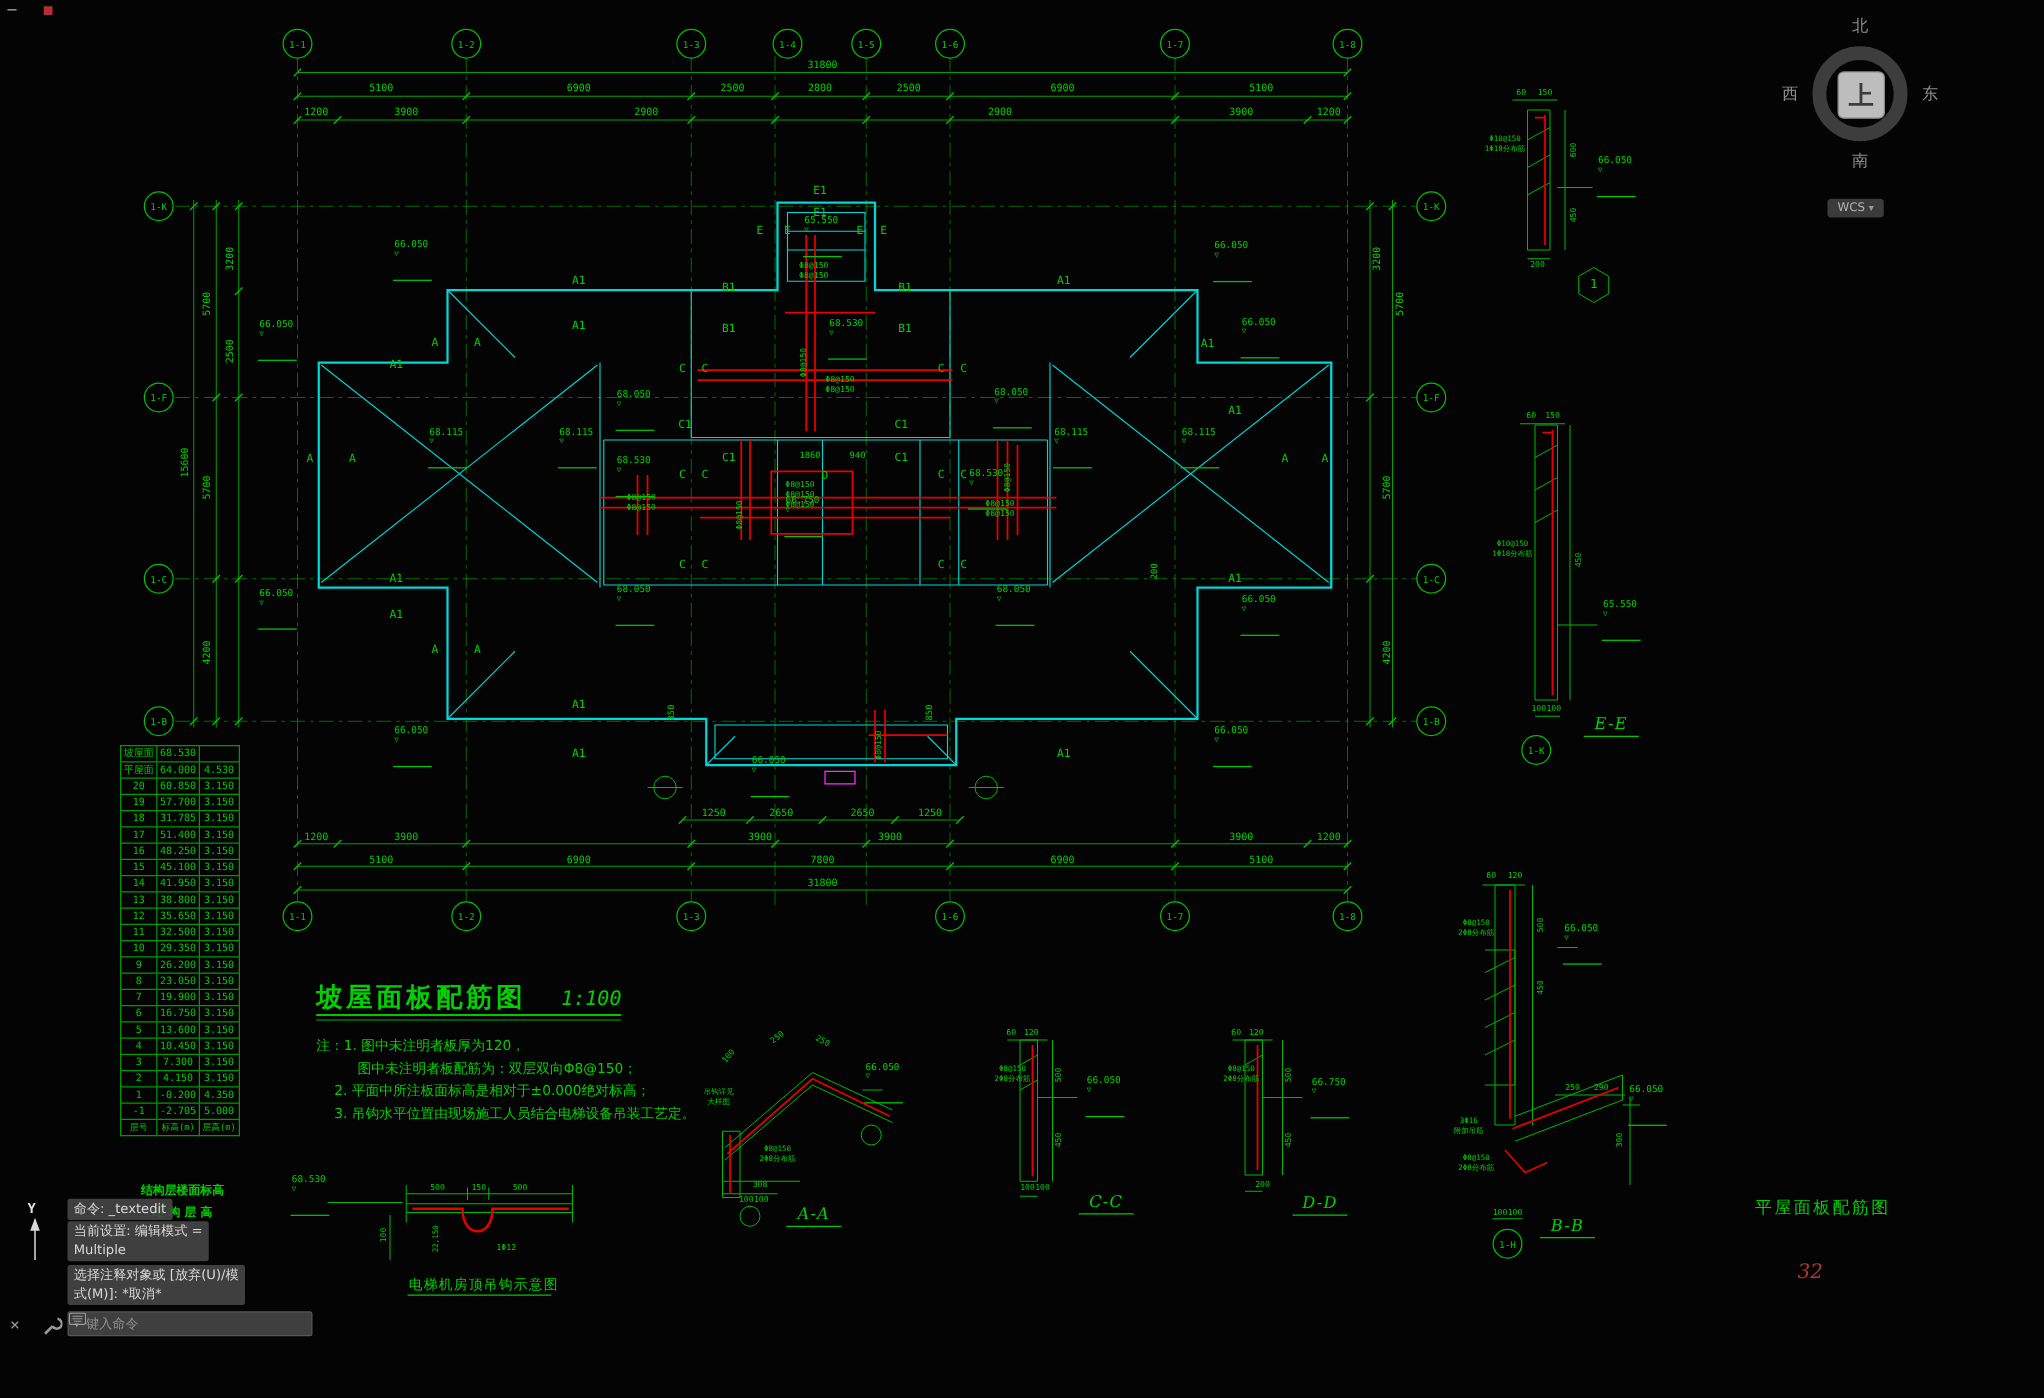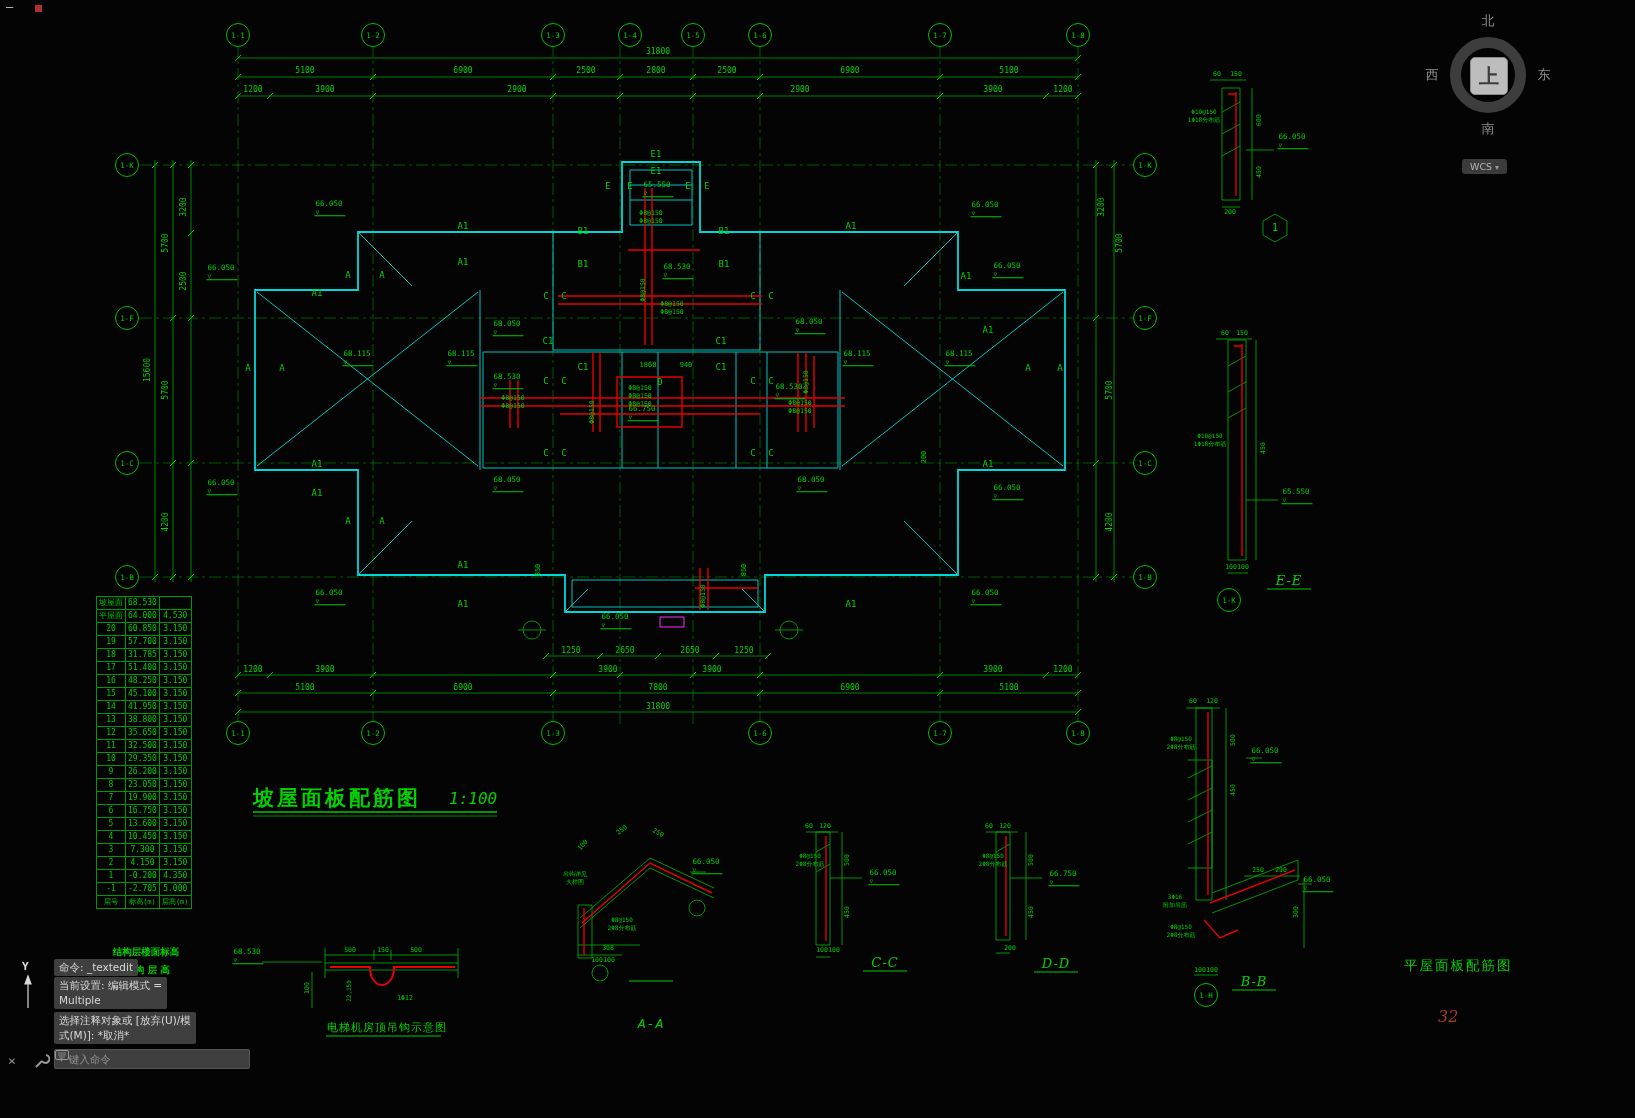--- a/index.html
+++ b/index.html
@@ -2,21 +2,21 @@
 <html><head>
 <meta charset="utf-8">
 <style>
   html,body{margin:0;padding:0;background:#000;}
   #stage{position:relative;width:1635px;height:1118px;background:#040404;overflow:hidden;
          font-family:"DejaVu Sans Mono","Liberation Mono",monospace;cursor:crosshair;}
   svg{position:absolute;left:0;top:0;}
   #anno{position:absolute;left:0;top:0;width:100%;height:100%;z-index:3;}
   .lab{position:absolute;color:#00d200;font-size:8px;line-height:1;white-space:nowrap;
        transform:translate(-50%,-50%);}
-  .lab.flag{border-bottom:1px solid #00c800;padding:0 3px 1px 1px;}
+  .lab.flag{border-bottom:1px solid #00c800;padding:0 3px 18px 1px;}
   .lab.flag::after{content:"▽";display:block;font-size:6px;line-height:5px;text-align:left;margin-top:1px;}
   .lab.sec{font-size:13px;font-style:italic;font-family:"DejaVu Serif","Liberation Serif",serif;letter-spacing:1px;}
   .bubble{position:absolute;width:22px;height:22px;border:1px solid #00c000;border-radius:50%;
           color:#00d200;font-size:7.5px;display:flex;align-items:center;justify-content:center;
           background:#000;transform:translate(-50%,-50%);z-index:4;}
   #main-title{position:absolute;left:253px;top:784px;color:#00d200;font-size:21px;font-weight:bold;
               letter-spacing:3px;font-family:"DejaVu Sans","Liberation Sans",sans-serif;z-index:3;}
   #main-scale{position:absolute;left:449px;top:789px;color:#00d200;font-size:16px;font-style:italic;z-index:3;}
   #notes{position:absolute;left:253px;top:828px;color:#00d200;font-size:11px;line-height:18px;
          font-family:"DejaVu Sans","Liberation Sans",sans-serif;z-index:3;}
@@ -397,21 +397,21 @@
       <span class="lab" style="left: 575px; top: 882px; font-size: 6px; transform: translate(-50%, -50%);">大样图</span>
       <span class="lab" style="left: 608px; top: 948px; font-size: 6.5px; transform: translate(-50%, -50%);">308</span>
       <span class="lab" style="left: 597px; top: 960px; font-size: 6.5px; transform: translate(-50%, -50%);">100</span>
       <span class="lab" style="left: 609px; top: 960px; font-size: 6.5px; transform: translate(-50%, -50%);">100</span>
       <span class="lab" style="left: 350px; top: 950px; font-size: 6.5px; transform: translate(-50%, -50%);">500</span>
       <span class="lab" style="left: 383px; top: 950px; font-size: 6.5px; transform: translate(-50%, -50%);">150</span>
       <span class="lab" style="left: 416px; top: 950px; font-size: 6.5px; transform: translate(-50%, -50%);">500</span>
       <span class="lab" style="left: 307px; top: 988px; font-size: 6.5px; transform: translate(-50%, -50%) rotate(-90deg);">100</span>
       <span class="lab" style="left: 349px; top: 991px; font-size: 6px; transform: translate(-50%, -50%) rotate(-90deg);">22,150</span>
       <span class="lab" style="left: 405px; top: 998px; font-size: 6.5px; transform: translate(-50%, -50%);">1Φ12</span>
-      <span class="lab sec" style="left: 651px; top: 1024px; transform: translate(-50%, -50%); font-family: Liberation Mono, monospace;">A-A</span>
+      <span class="lab sec" style="left: 651px; top: 972px; transform: translate(-50%, -50%);">A-A</span>
       <span class="lab sec" style="left: 885px; top: 962px; transform: translate(-50%, -50%);">C-C</span>
       <span class="lab sec" style="left: 1056px; top: 963px; transform: translate(-50%, -50%);">D-D</span>
       <span class="lab sec" style="left: 1254px; top: 981px; transform: translate(-50%, -50%);">B-B</span>
       <span class="lab sec" style="left: 1289px; top: 580px; transform: translate(-50%, -50%);">E-E</span>
       <span class="lab" style="left: 1275px; top: 228px; font-size: 10px; transform: translate(-50%, -50%);">1</span>
       <div class="bubble" style="left: 238px; top: 35px;">1-1</div>
       <div class="bubble" style="left: 373px; top: 35px;">1-2</div>
       <div class="bubble" style="left: 553px; top: 35px;">1-3</div>
       <div class="bubble" style="left: 630px; top: 35px;">1-4</div>
       <div class="bubble" style="left: 693px; top: 35px;">1-5</div>
@@ -431,20 +431,26 @@
       <div class="bubble" style="left: 1145px; top: 165px;">1-K</div>
       <div class="bubble" style="left: 1145px; top: 318px;">1-F</div>
       <div class="bubble" style="left: 1145px; top: 463px;">1-C</div>
       <div class="bubble" style="left: 1145px; top: 577px;">1-B</div>
       <div class="bubble" style="left: 1229px; top: 600px;">1-K</div>
       <div class="bubble" style="left: 1206px; top: 995px;">1-H</div>
     </div>
 
   <div id="main-title">坡屋面板配筋图</div>
   <div id="main-scale">1:100</div>
+  <div id="notes">
+      <div>注：1. 图中未注明者板厚为120，</div>
+      <div>　　　图中未注明者板配筋为：双层双向Φ8@150；</div>
+      <div>　 2. 平面中所注板面标高是相对于±0.000绝对标高；</div>
+      <div>　 3. 吊钩水平位置由现场施工人员结合电梯设备吊装工艺定。</div>
+    </div>
   <div id="hoist-title">电梯机房顶吊钩示意图</div>
   <div id="secondary-title">平屋面板配筋图</div>
   <div id="page-number">32</div>
 
   <table id="elev">
       <tbody id="elev-body">
         <tr>
           <td>坡屋面</td>
           <td>68.530</td>
           <td></td>

